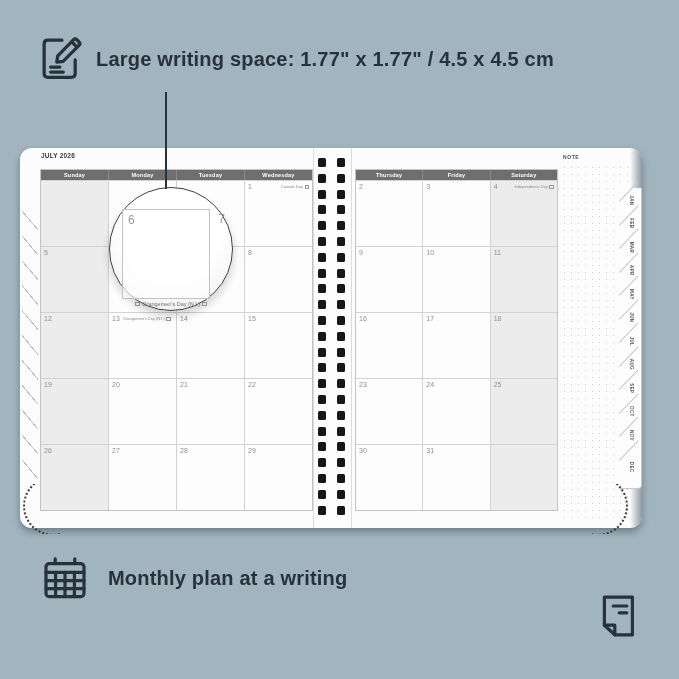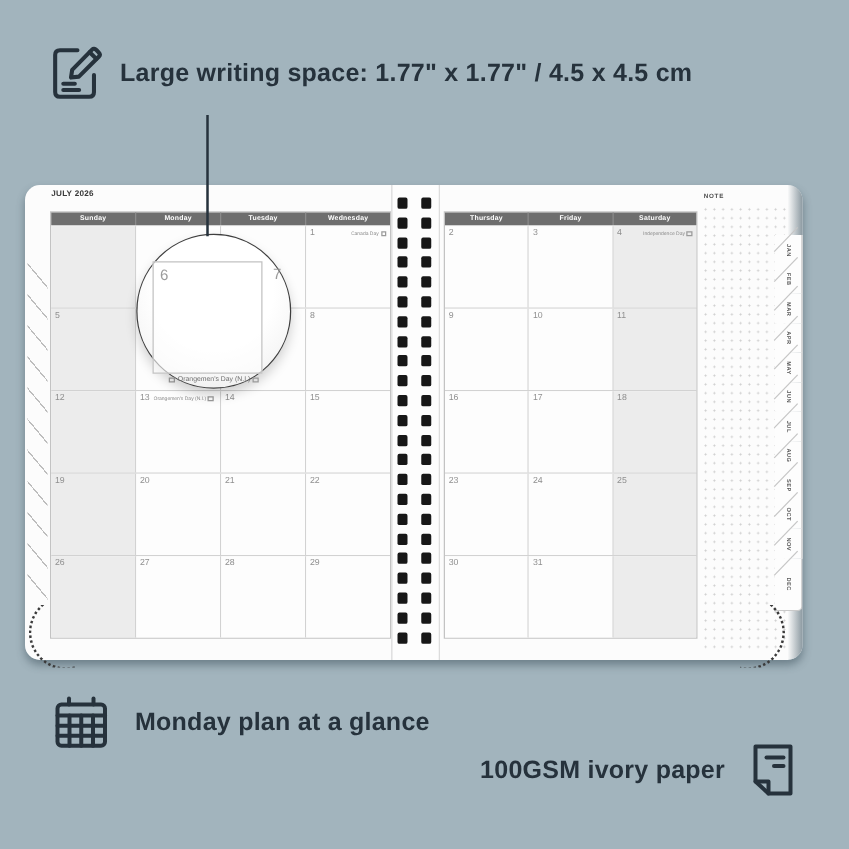--- a/index.html
+++ b/index.html
@@ -384,25 +384,24 @@
       <rect x="3" y="4.8" width="19" height="16.5" rx="1.6"></rect>
       <path d="M7.6 2.4 V4.8"></path>
         <path d="M17.4 2.4 V4.8"></path>
       <path d="M3 9.2 H22"></path>
         <path d="M3 13.3 H22"></path>
         <path d="M3 17.3 H22"></path>
       <path d="M7.8 9.2 V21.3"></path>
         <path d="M12.5 9.2 V21.3"></path>
         <path d="M17.2 9.2 V21.3"></path>
     </svg>
-    <span class="annot-text">Monday plan at a glance</span>
+    <span class="annot-text">Monthly plan at a writing</span>
   </div>
 
   <div class="annot annot-b2">
-    <span class="annot-text">100GSM ivory paper</span>
     <svg width="44" height="48" viewBox="0 0 22 24" fill="none" stroke="#26323c" stroke-width="1.6" stroke-linecap="round" stroke-linejoin="round">
       <path d="M4.2 2.6 H18.2 V21.4 H9.4 L4.2 16.6 Z"></path>
       <path d="M9.4 21.4 V16.6 H4.2"></path>
       <path d="M8.6 7 H15.4"></path>
       <path d="M11.6 10.4 H15.4"></path>
     </svg>
   </div>
 
 </div>
 

